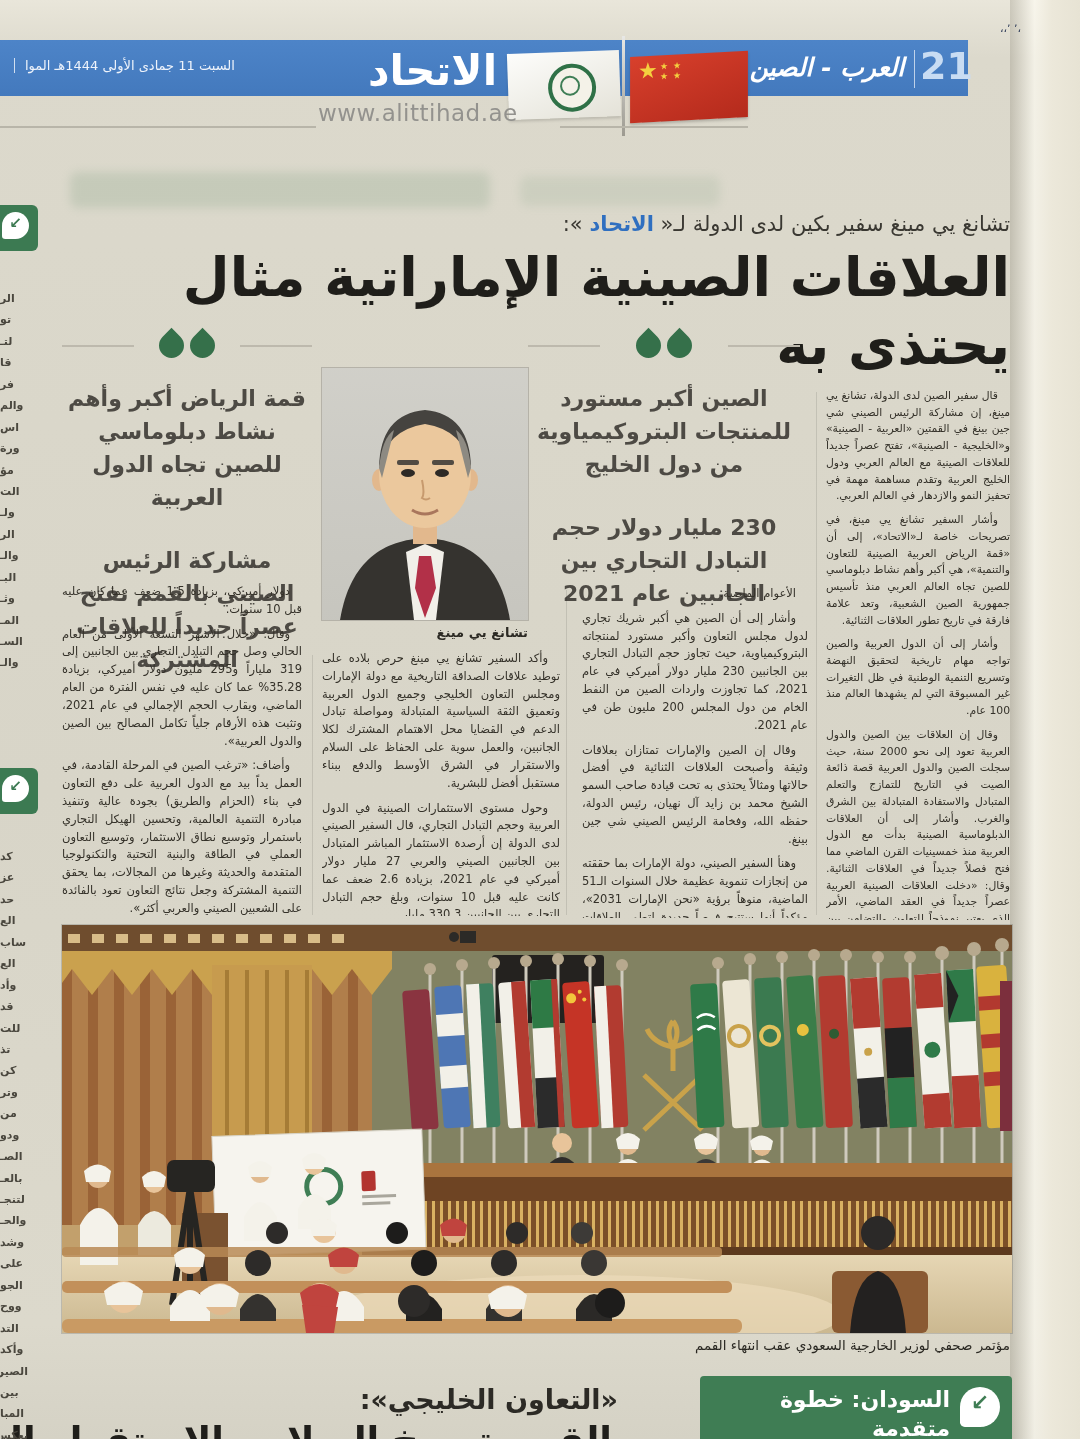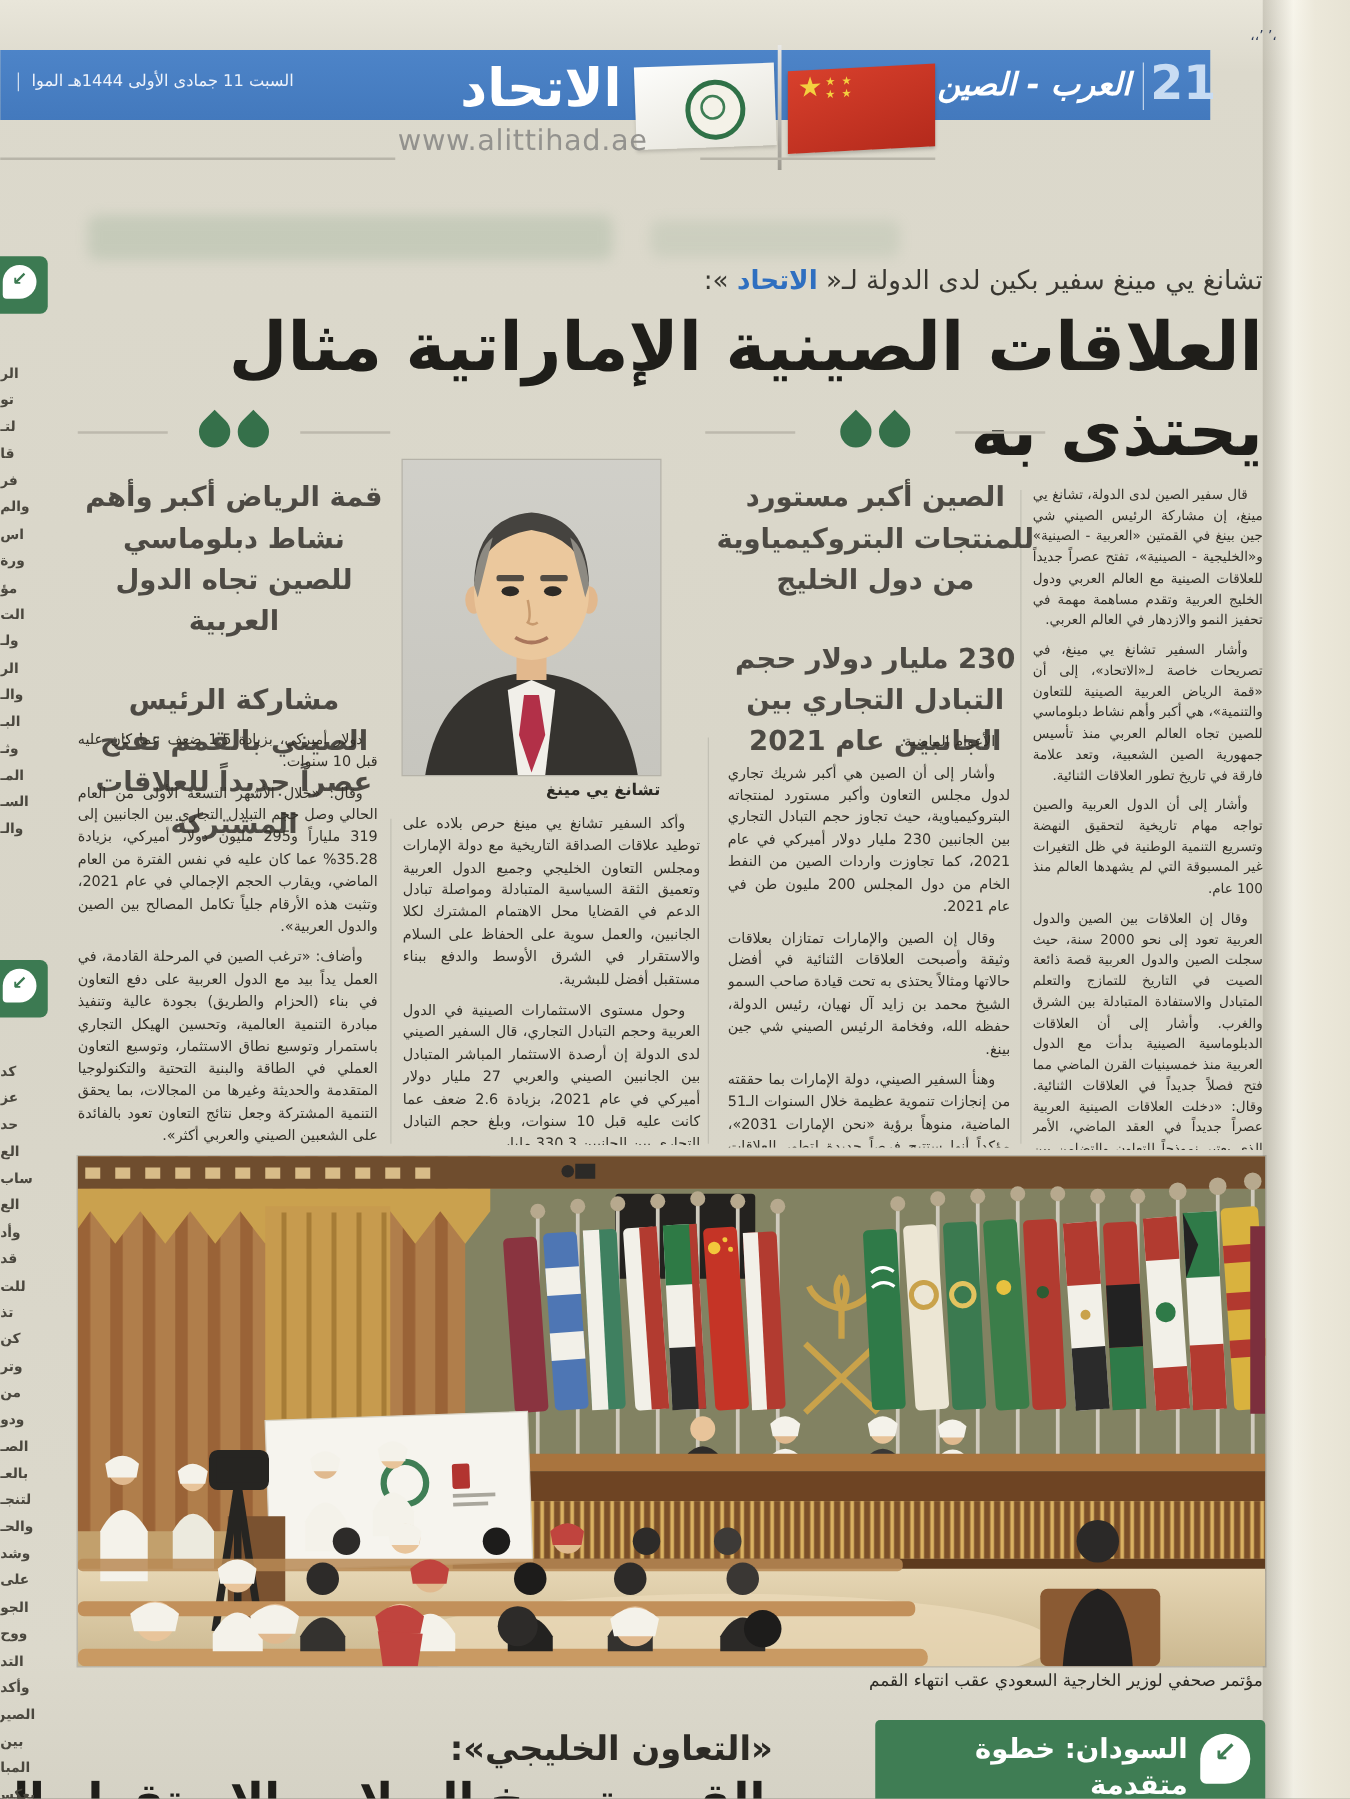--- a/index.html
+++ b/index.html
@@ -108,21 +108,21 @@
   <div class="abs quote" style="left:62px;top:330px;width:250px;">
     <div class="qicon">
       <span class="qline" style="left:0;"></span>
       <span class="drop"></span><span class="drop"></span>
       <span class="qline" style="right:0;"></span>
     </div>
     <p>قمة الرياض أكبر وأهم نشاط دبلوماسي للصين تجاه الدول العربية</p>
     <p>مشاركة الرئيس الصيني بالقمم تفتح عصراً جديداً للعلاقات المشتركة</p>
   </div>
 
-  <div class="abs quote" style="left:528px;top:330px;width:272px;padding-left:36px;">
+  <div class="abs quote" style="left:528px;top:330px;width:272px;">
     <div class="qicon">
       <span class="qline" style="left:0;"></span>
       <span class="drop"></span><span class="drop"></span>
       <span class="qline" style="right:0;"></span>
     </div>
     <p>الصين أكبر مستورد للمنتجات البتروكيمياوية من دول الخليج</p>
     <p>230 مليار دولار حجم التبادل التجاري بين الجانبين عام 2021</p>
   </div>
 
   <div class="abs portrait">

